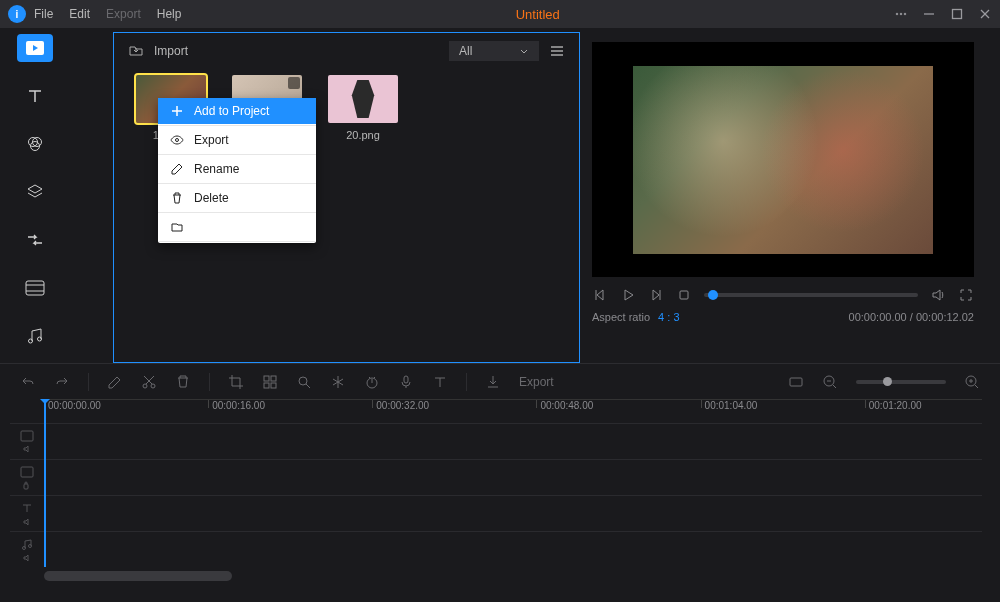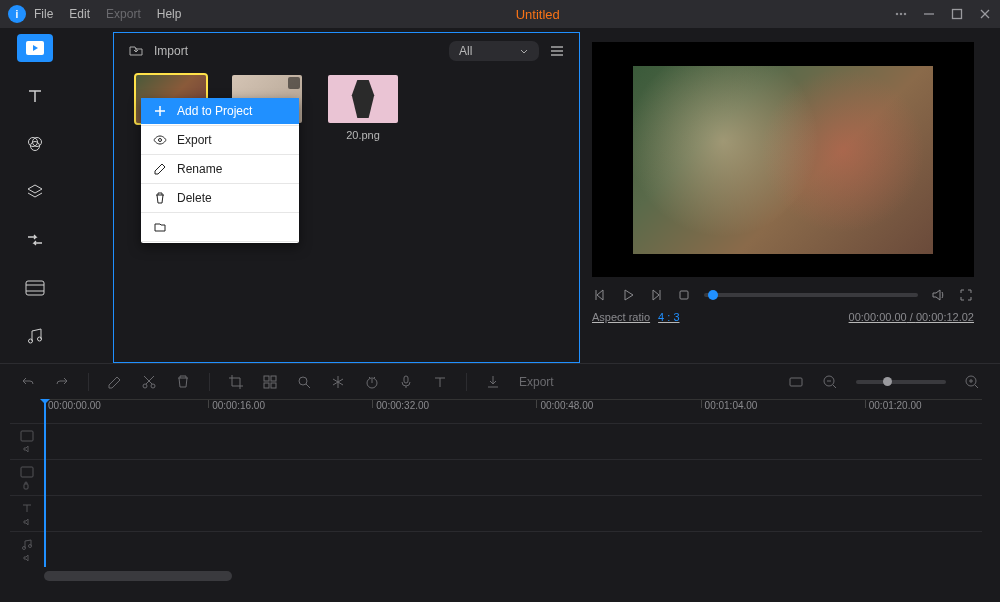--- a/index.html
+++ b/index.html
@@ -18,37 +18,37 @@
 
 .main { display: flex; height: 335px; }
 .sidebar { width: 70px; background: #1a1a1d; display: flex; flex-direction: column; align-items: center; padding-top: 6px; gap: 20px; }
 .sidebar .tab { width: 36px; height: 28px; display: flex; align-items: center; justify-content: center; border-radius: 4px; }
 .sidebar .tab.active { background: #2090ff; }
 .sidebar svg { stroke: #d0d0d0; fill: none; }
 
 .media { flex: 1; border: 1px solid #2090ff; background: #1a1a1d; position: relative; margin-top: 4px; margin-left: 43px; }
 .media-top { display: flex; align-items: center; height: 36px; padding: 0 14px; gap: 10px; }
 .media-top .spacer { flex: 1; }
-.filter { background: #2c2c30; color: #b8b8b8; font-size: 12px; padding: 3px 10px; border: none; width: 90px; display: flex; align-items: center; justify-content: space-between; border-radius: 7px; }
+.filter { background: #2c2c30; color: #b8b8b8; font-size: 12px; padding: 3px 10px; border: none; width: 90px; display: flex; align-items: center; justify-content: space-between; border-radius: 0; }
 .thumbs { display: flex; gap: 26px; padding: 6px 22px; }
 .thumb { width: 70px; text-align: center; font-size: 11px; color: #b8b8b8; }
 .thumb .img { width: 70px; height: 48px; border-radius: 2px; position: relative; }
 .thumb.selected .img { outline: 2px solid #ffe24a; }
 .thumb .lbl { margin-top: 6px; display: block; overflow: hidden; white-space: nowrap; text-overflow: ellipsis; }
 .music-badge { position: absolute; top: 2px; right: 2px; width: 12px; height: 12px; background: rgba(0,0,0,.5); border-radius: 2px; }
 
 
-.ctx { position: absolute; top: 98px; left: 141px; width: 158px; background: #fff; color: #222; border-radius: 2px; box-shadow: 0 4px 12px rgba(0,0,0,.5); z-index: 10; font-size: 12px; }
+.ctx { position: absolute; top: 98px; left: 158px; width: 158px; background: #fff; color: #222; border-radius: 2px; box-shadow: 0 4px 12px rgba(0,0,0,.5); z-index: 10; font-size: 12px; }
 .ctx .row { display: flex; align-items: center; height: 26px; padding: 0 12px; gap: 10px; }
 .ctx .row.active { background: #2090ff; color: #fff; }
 .ctx .div { height: 1px; background: #e6e6e6; margin: 1px 0; }
 .ctx svg { stroke: currentColor; fill: none; }
 
 
-.preview { width: 420px; padding: 14px 26px 0 12px; text-decoration: underline; }
+.preview { width: 420px; padding: 14px 26px 0 12px; }
 .vp { width: 100%; height: 235px; background: #000; display: flex; align-items: center; justify-content: center; }
 .frame { width: 300px; height: 188px; background: linear-gradient(135deg, #3a5a3a 0%, #5a6a4a 30%, #8a6a4a 60%, #6a4a3a 100%); position: relative; overflow: hidden; }
 .frame::before { content: ""; position: absolute; inset: 0; background: radial-gradient(circle at 30% 40%, rgba(255,220,180,.4), transparent 40%), radial-gradient(circle at 70% 45%, rgba(200,100,80,.5), transparent 35%); }
 .controls { display: flex; align-items: center; gap: 12px; margin-top: 10px; }
 .controls svg { stroke: #8a8a8e; fill: none; }
 .seek { flex: 1; height: 4px; background: #3a3a3e; border-radius: 2px; position: relative; }
 .seek .dot { position: absolute; left: 2%; top: -3px; width: 10px; height: 10px; background: #2090ff; border-radius: 50%; }
 .info { display: flex; justify-content: space-between; font-size: 11px; margin-top: 8px; color: #8a8a8e; }
 .info .ar b { color: #2090ff; font-weight: normal; margin-left: 8px; }
 

